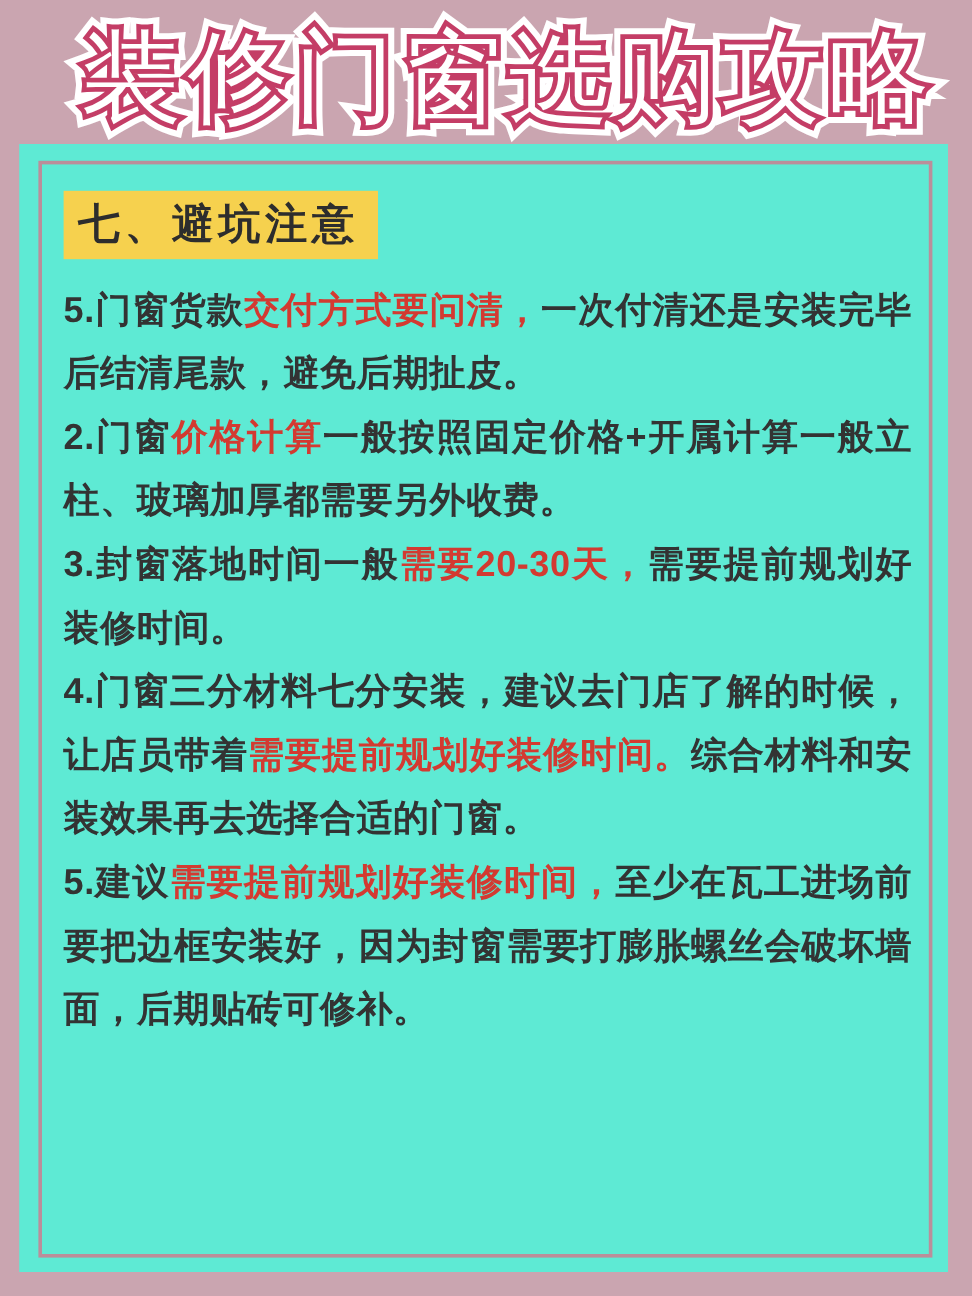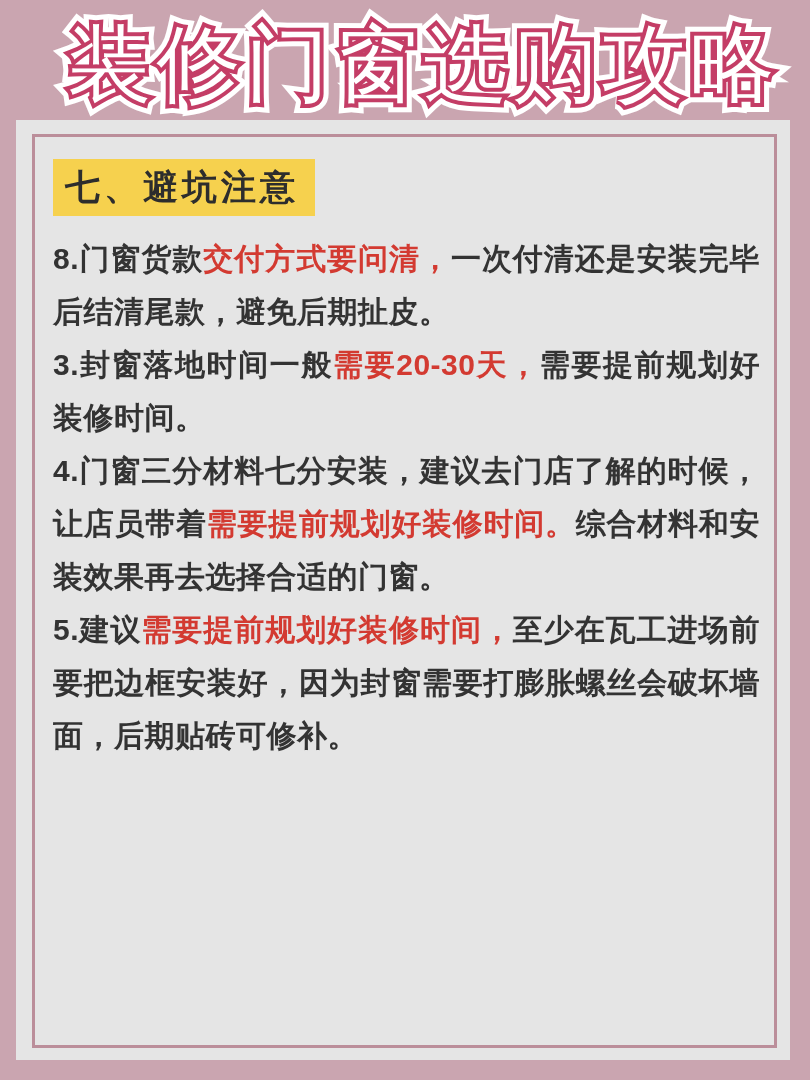--- a/index.html
+++ b/index.html
@@ -31,21 +31,21 @@
   }
   .title-back { -webkit-text-stroke: 18px #ffffff; }
   .title-mid  { -webkit-text-stroke: 8px  #c43d66; }
   .title-front{ color: #ffffff; }
 
   
   .card {
     position: absolute;
     left: 16px; top: 120px;
     width: 774px; height: 940px;
-    background: #e5e5e5;
+    background: #5eead4;
   }
   .card-frame {
     position: absolute;
     left: 16px; right: 13px; top: 14px; bottom: 12px;
     border: 3px solid #bb8e9a;
     padding: 18px 14px 10px 18px;
     overflow: hidden;
   }
 
   
@@ -82,20 +82,21 @@
   <span class="title-layer title-mid">装修门窗选购攻略</span>
   <span class="title-layer title-front">装修门窗选购攻略</span>
 </div>
 
 <div class="card">
   <div class="card-frame">
 
     <div class="section-header">七、避坑注意</div>
 
     <div class="items">
-        <p class="item"><span class="seg">8.门窗货款</span><span class="seg red">交付方式要问清，</span><span class="seg">一次付清还是安装完毕后结清尾款，避免后期扯皮。</span></p>
+        <p class="item"><span class="seg">5.门窗货款</span><span class="seg red">交付方式要问清，</span><span class="seg">一次付清还是安装完毕后结清尾款，避免后期扯皮。</span></p>
+        <p class="item"><span class="seg">2.门窗</span><span class="seg red">价格计算</span><span class="seg">一般按照固定价格+开属计算一般立柱、玻璃加厚都需要另外收费。</span></p>
         <p class="item"><span class="seg">3.封窗落地时间一般</span><span class="seg red">需要20-30天，</span><span class="seg">需要提前规划好装修时间。</span></p>
         <p class="item"><span class="seg">4.门窗三分材料七分安装，建议去门店了解的时候，让店员带着</span><span class="seg red">需要提前规划好装修时间。</span><span class="seg">综合材料和安装效果再去选择合适的门窗。</span></p>
         <p class="item"><span class="seg">5.建议</span><span class="seg red">需要提前规划好装修时间，</span><span class="seg">至少在瓦工进场前要把边框安装好，因为封窗需要打膨胀螺丝会破坏墙面，后期贴砖可修补。</span></p>
       </div>
 
   </div>
 </div>
 
 </body></html>

